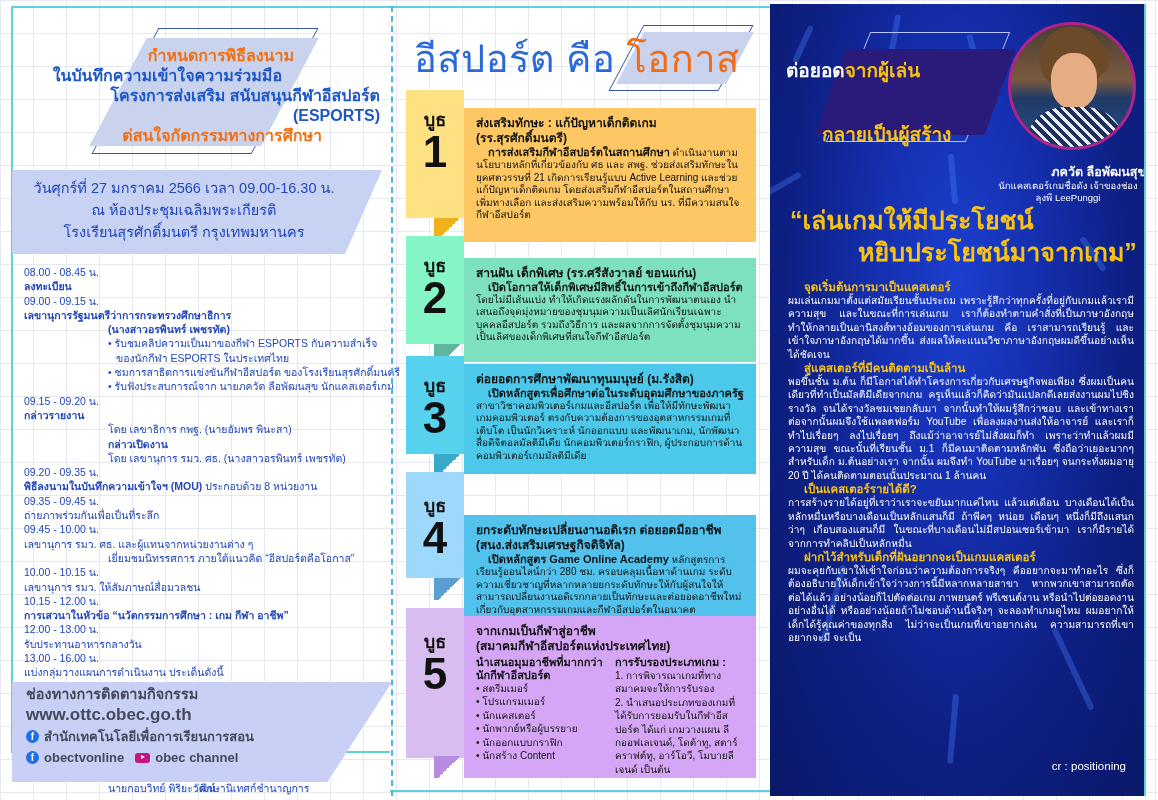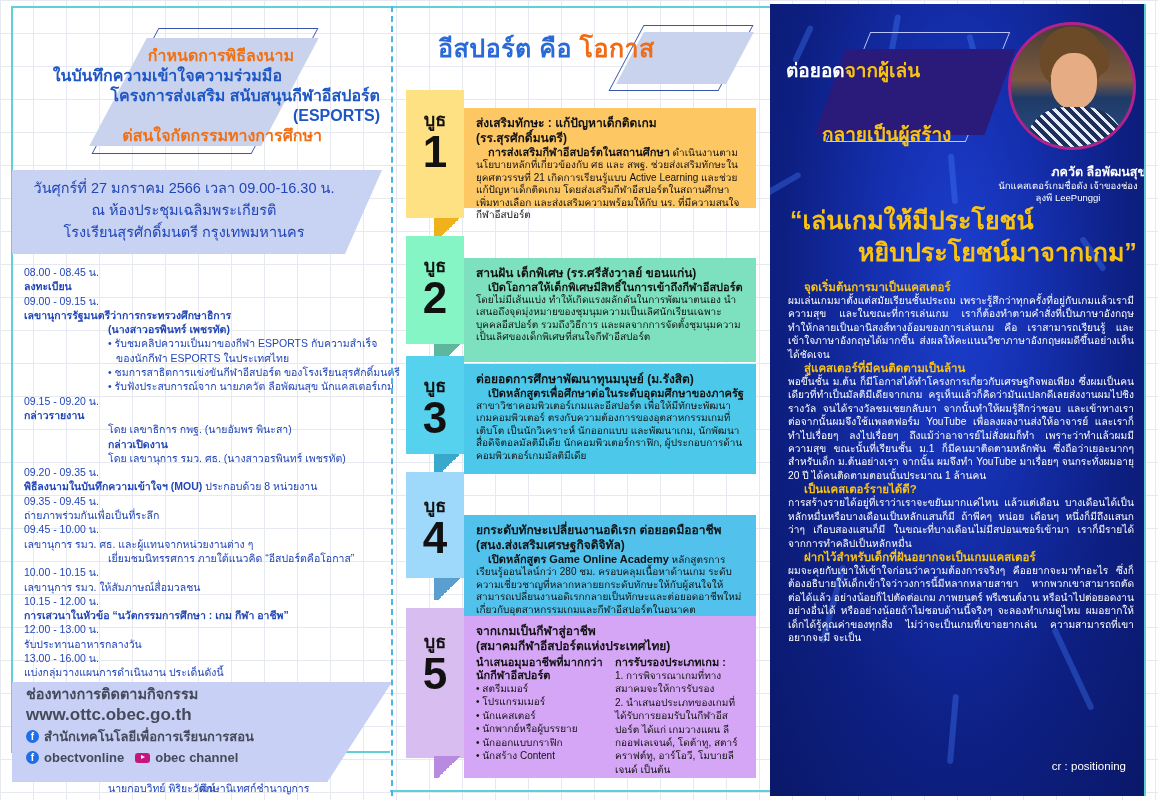--- a/index.html
+++ b/index.html
@@ -77,22 +77,22 @@
 
   
   #mid { left: 390px; width: 380px; }
   #mid .dash {
     position: absolute; left: 1px; top: 6px; width: 0; height: 790px;
     border-left: 2px dashed #4ab6e6;
   }
   #mid .topline { position: absolute; left: 0; top: 6px; width: 380px; height: 2px; background: #5fd0d6; }
   #mid .botline { position: absolute; left: 0; top: 790px; width: 380px; height: 2px; background: #5fd0d6; }
   .big-title {
-    position: absolute; left: 48px; top: 28px; font-family: "Liberation Sans", sans-serif;
-    font-weight: bold; font-size: 25px; color: #2a6ad8; white-space: nowrap; letter-spacing: 0.5px;
+    position: absolute; left: 24px; top: 28px; font-family: "Liberation Sans", sans-serif;
+    font-weight: normal; font-size: 38px; color: #2a6ad8; white-space: nowrap; letter-spacing: 0.5px;
   }
   .big-title .hl { color: #f06b14; }
   .booth { position: absolute; left: 16px; width: 350px; }
   .booth .tab {
     position: absolute; left: 0; top: -4px; width: 58px; font-family: "Liberation Sans", sans-serif;
     text-align: center; color: #111; font-weight: bold;
   }
   .booth .tab .bt { font-size: 18px; line-height: 20px; margin-top: 18px; }
   .booth .tab .bn { font-size: 44px; line-height: 44px; }
   .booth .card {
@@ -272,21 +272,21 @@
 
 <section id="mid" class="panel">
   <div class="topline"></div>
   <div class="botline"></div>
   <div class="dash"></div>
   <div class="para-outline" style="left:236px;top:25px;width:110px;height:66px;border-color:#3a55b0;"></div>
   <div class="para-bg" style="left:240px;top:32px;width:110px;height:52px;"></div>
   <div class="big-title"><span>อีสปอร์ต คือ </span><span class="hl">โอกาส</span></div>
 
   <div class="booth" style="top:96px;height:142px;">
-    <div class="card" style="top:12px;height:100px;background:#fdc764;">
+    <div class="card" style="top:12px;height:134px;background:#fdc764;">
       <div class="h1">ส่งเสริมทักษะ : แก้ปัญหาเด็กติดเกม</div>
       <div class="h1">(รร.สุรศักดิ์มนตรี)</div>
       <div class="body"><b class="lead">การส่งเสริมกีฬาอีสปอร์ตในสถานศึกษา</b> <span>ดำเนินงานตามนโยบายหลักที่เกี่ยวข้องกับ ศธ และ สพฐ. ช่วยส่งเสริมทักษะในยุคศตวรรษที่ 21 เกิดการเรียนรู้แบบ Active Learning และช่วยแก้ปัญหาเด็กติดเกม โดยส่งเสริมกีฬาอีสปอร์ตในสถานศึกษา เพิ่มทางเลือก และส่งเสริมความพร้อมให้กับ นร. ที่มีความสนใจกีฬาอีสปอร์ต</span></div>
     </div>
     <div style="position:absolute;left:0;top:-6px;width:58px;height:128px;background:#fde183;"></div>
     <div class="fold" style="top:122px;background:linear-gradient(135deg,#f0b21c 50%,transparent 50%);"></div>
     <div class="tab">
       <div class="bt">บูธ</div>
       <div class="bn">1</div>
     </div>

